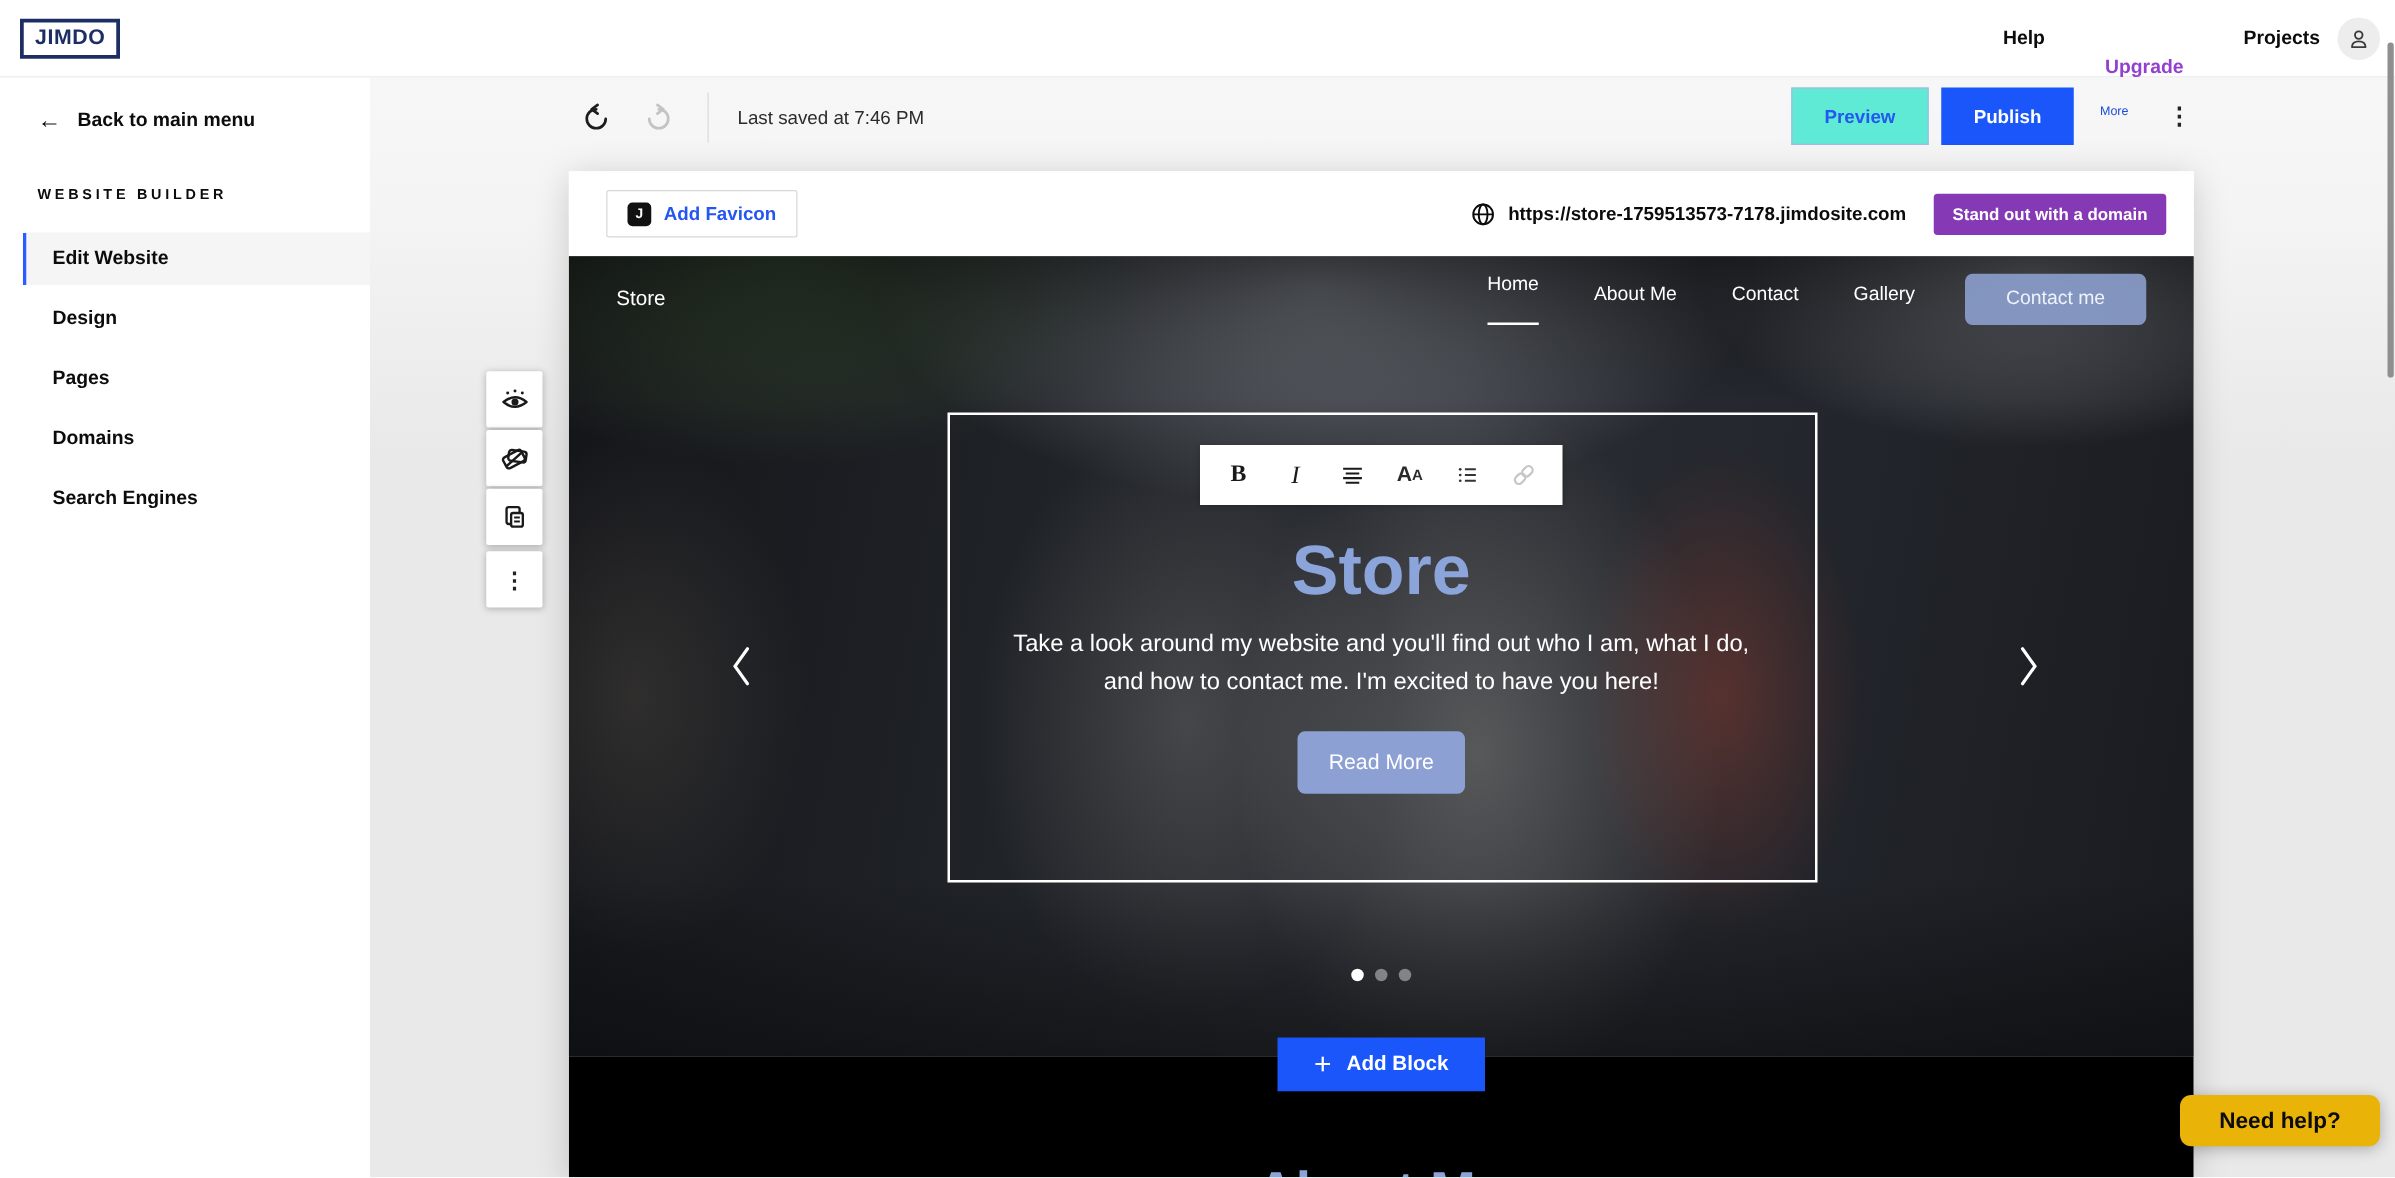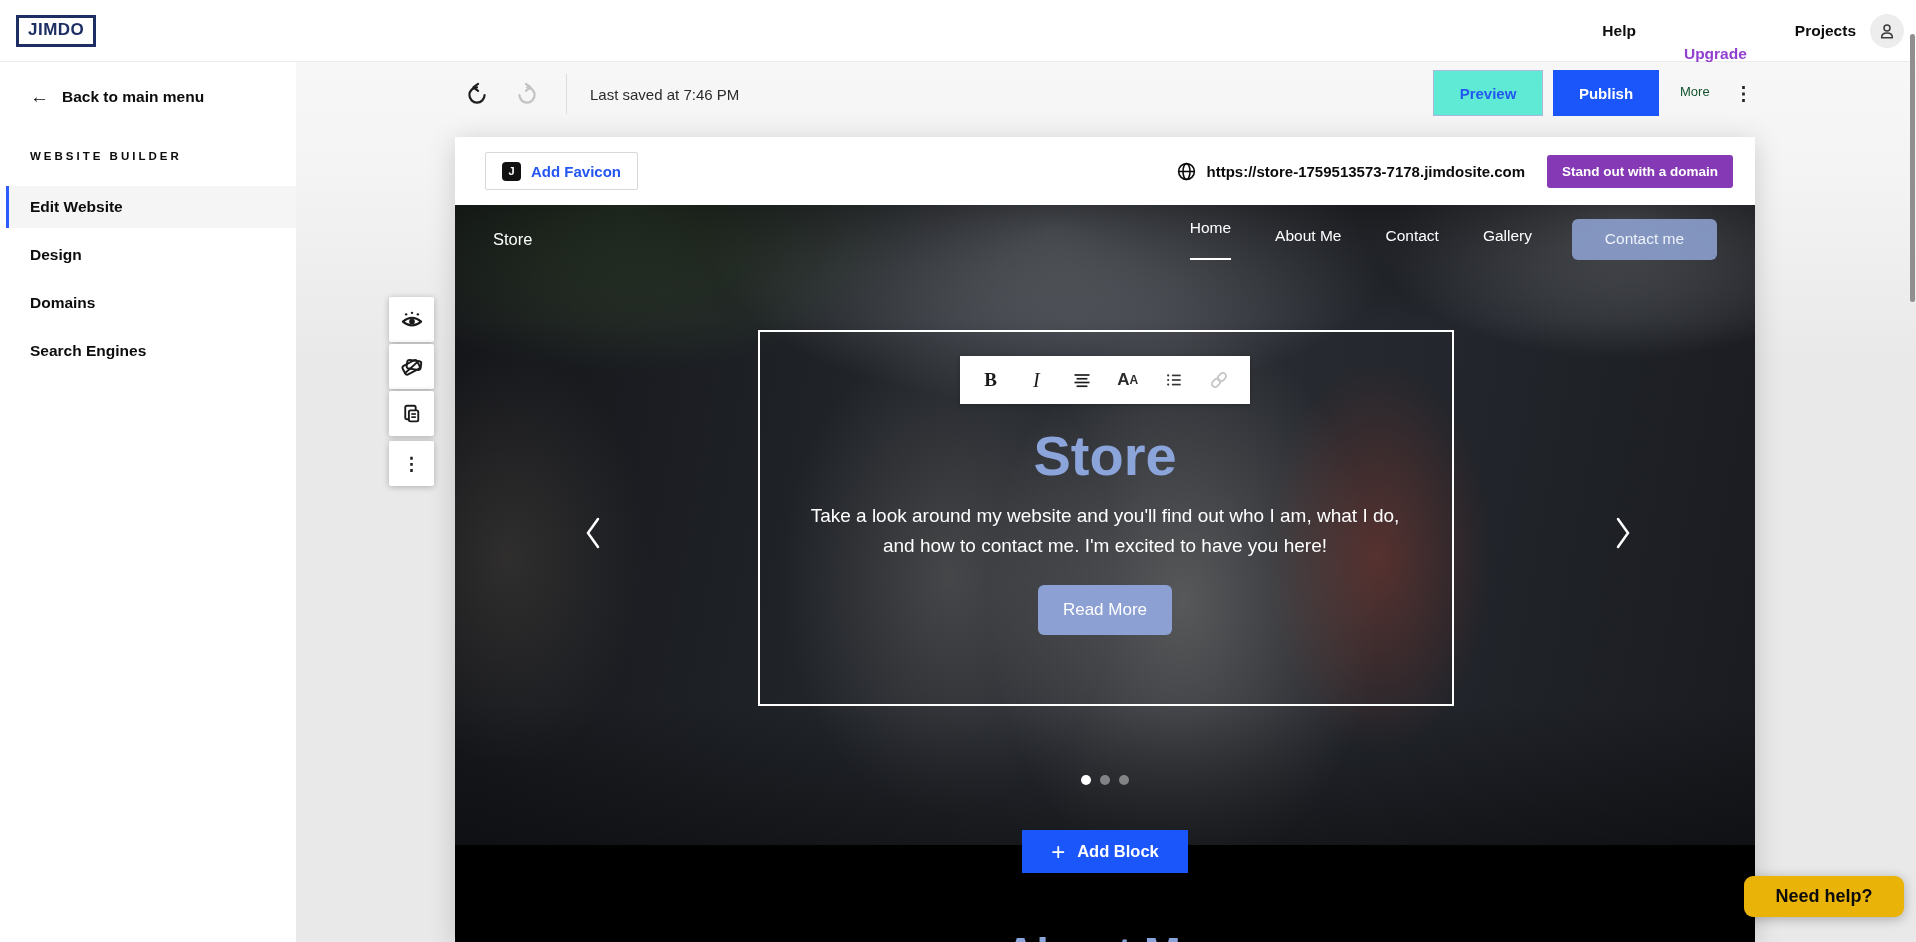--- a/index.html
+++ b/index.html
@@ -25,42 +25,42 @@
   .scroll-thumb { position:absolute; right:1px; top:34px; width:5px; height:268px; background:#8f8f8f;
                   border-radius:3px; z-index:60; }
 
   
   .sidebar { position:absolute; top:62px; left:0; width:296px; bottom:0; background:#fff; z-index:20; }
   .back-row { position:absolute; top:24px; left:30px; display:flex; align-items:center; gap:13px;
               font-size:15.5px; font-weight:700; color:#0c0c0c; cursor:pointer; }
   .back-row .arrow { font-size:19px; font-weight:400; }
   .section-label { position:absolute; top:88px; left:30px; font-size:11.5px; font-weight:800;
                    letter-spacing:3px; color:#0c0c0c; }
-  .menu { position:absolute; top:124px; left:0; right:0; }
+  .menu { position:absolute; top:124px; left:12px; right:0; }
   .menu-item { height:42px; margin:0 0 6px 6px; padding-left:24px; display:flex; align-items:center;
                font-size:15.5px; font-weight:600; color:#0c0c0c; cursor:pointer; }
   .menu-item.active { background:#f5f5f5; box-shadow:inset 3px 0 0 #2a5cff; }
 
   
   .main-bg { position:absolute; left:296px; right:0; top:62px; bottom:0;
              background:linear-gradient(180deg,#f7f7f7 0%,#f4f4f4 12%,#e9e9e9 34%,#e9e9e9 100%); }
 
   
   .icon-btn { position:absolute; width:34px; height:34px; display:flex; align-items:center;
               justify-content:center; cursor:pointer; background:transparent; border:none; }
   .undo-btn { left:460px; top:78px; }
   .redo-btn { left:510px; top:78px; }
   .tb-divider { position:absolute; left:566px; top:74px; width:1px; height:40px; background:#dcdcdc; }
   .saved-text { position:absolute; left:590px; top:86px; font-size:15px; color:#2b2b2b; }
   .btn { display:flex; align-items:center; justify-content:center; cursor:pointer; }
   .preview-btn { position:absolute; left:1433px; top:70px; width:110px; height:46px; background:#5eead4;
                  border:1px solid #a9bade; color:#2456f0; font-size:15px; font-weight:700; }
   .publish-btn { position:absolute; left:1553px; top:70px; width:106px; height:46px;
                  background:var(--accent-blue); color:#fff; font-size:15px; font-weight:700; }
-  .more-btn { position:absolute; left:1680px; top:84px; font-size:13px; color:#14532d; cursor:pointer; }
+  .more-btn { position:absolute; left:1680px; top:84px; font-size:10px; color:#1d4ed8; cursor:pointer; }
   .more-kebab { position:absolute; left:1734px; top:78px; font-size:19px; font-weight:700; color:#222;
                 cursor:pointer; line-height:32px; }
 
   
   .tool-btn { position:absolute; left:389px; width:45px; height:45px; background:#fff; border-radius:2px;
               box-shadow:0 1px 6px rgba(0,0,0,.25); display:flex; align-items:center; justify-content:center;
               cursor:pointer; z-index:12; }
   .tool-kebab { font-size:18px; font-weight:700; color:#222; }
 
   
@@ -161,20 +161,21 @@
 
   <div class="sidebar">
     <div class="back-row">
       <span class="arrow">←</span>
       <span>Back to main menu</span>
     </div>
     <div class="section-label">WEBSITE BUILDER</div>
     <div class="menu">
       <div class="menu-item active">Edit Website</div>
       <div class="menu-item">Design</div>
+      <div class="menu-item">Pages</div>
       <div class="menu-item">Domains</div>
       <div class="menu-item">Search Engines</div>
     </div>
   </div>
 
   <div class="main-bg"></div>
 
   <button class="icon-btn undo-btn">
     <svg width="26" height="26" viewBox="0 0 24 24">
       <path d="M12 5 a7 7 0 1 0 7 7" fill="none" stroke="#1d1d1d" stroke-width="2" stroke-linecap="round"></path>

